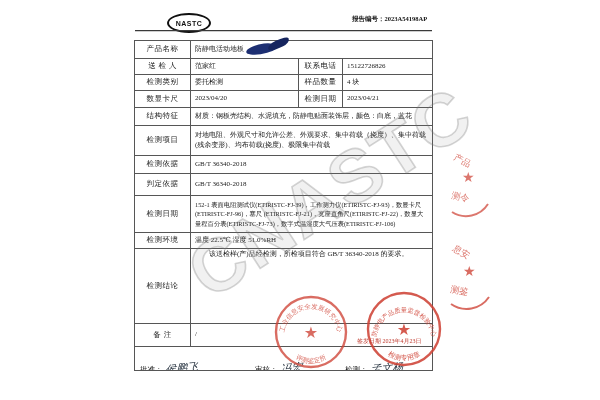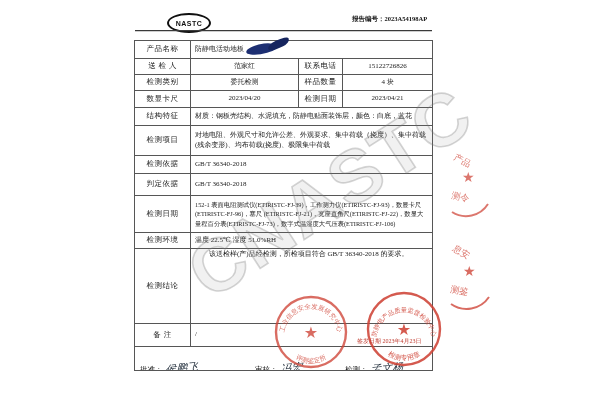--- a/index.html
+++ b/index.html
@@ -12,21 +12,21 @@
         font-family:"Liberation Sans",sans-serif;font-weight:bold;font-size:7px;letter-spacing:.5px;color:#101010;}
   .report-no{position:absolute;left:352px;top:15px;font-size:6.5px;font-weight:bold;color:#141414;}
   .header-rule{position:absolute;left:135px;top:30px;width:297px;border-top:1.5px solid #3a3a3a;
                box-shadow:0 1px 0 rgba(60,60,60,.25);}
 
   
   table.report{position:absolute;left:134px;top:40px;width:298px;border-collapse:collapse;table-layout:fixed;
                font-size:7px;line-height:1.35;color:#1b1b1b;}
   table.report td{border:1px solid #565656;padding:1px 4px;vertical-align:middle;overflow:hidden;}
   td.lab{text-align:center;font-size:7.5px;padding:1px 1px;letter-spacing:.5px;}
-  td.c{text-align:center;}
+  td.c{}
   td.small{font-size:6.3px;line-height:1.45;}
   .indent{text-indent:2em;}
 
   
   .watermark{position:absolute;left:150px;top:150px;width:360px;text-align:center;
              transform:rotate(-33deg);font-family:"Liberation Sans",sans-serif;font-weight:bold;
              font-size:74px;letter-spacing:2px;color:rgba(115,115,115,0.10);
              -webkit-text-stroke:1.6px rgba(115,115,115,0.30);pointer-events:none;z-index:5;}
 
   

